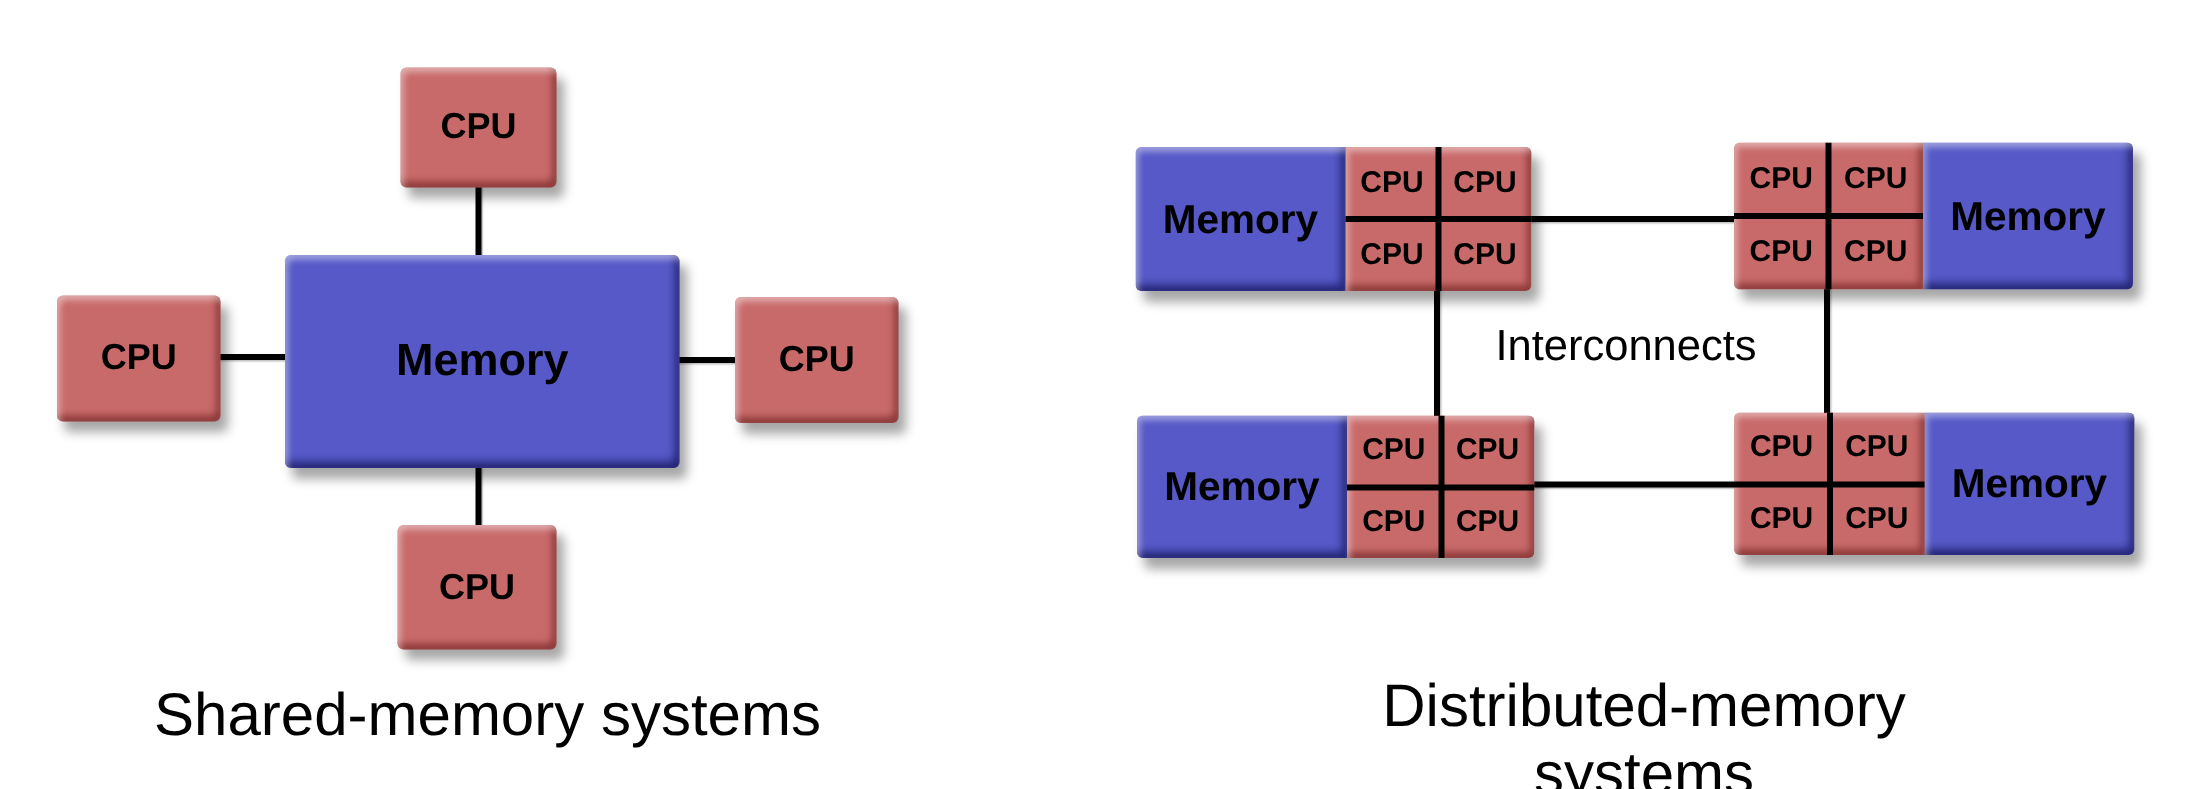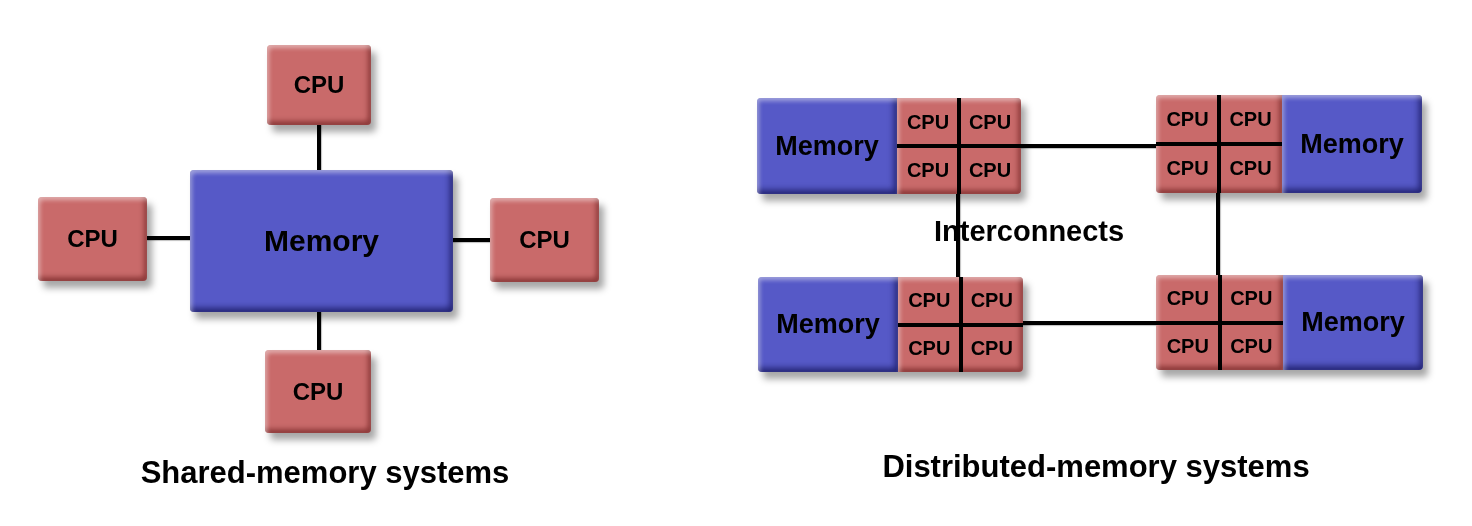--- a/index.html
+++ b/index.html
@@ -46,24 +46,24 @@
     display:grid;grid-template-columns:1fr 1fr;grid-template-rows:1fr 1fr;
   }
   .node .quad::before{
     content:'';position:absolute;left:50%;top:0;bottom:0;width:4px;margin-left:-2px;background:#000;
   }
   .node .quad::after{
     content:'';position:absolute;top:50%;left:0;right:0;height:4px;margin-top:-2px;background:#000;
   }
   .cell{display:flex;align-items:center;justify-content:center;font-weight:bold;font-size:20px;}
   .caption{
-    position:absolute;width:500px;text-align:center;font-weight:bold;font-size:31px;
+    position:absolute;width:500px;text-align:center;font-weight:normal;font-size:40px;
   }
   .mid-label{
-    position:absolute;width:300px;text-align:left;font-weight:bold;font-size:29px;
+    position:absolute;width:300px;text-align:center;font-weight:normal;font-size:29px;
   }
   .cpu-small{font-size:24px;font-weight:bold;}
   .mem-big{font-size:30px;font-weight:bold;}
 </style>
 </head>
 <body>
 
 <section>
 
   <div class="line" style="left:317px;top:122px;width:4px;height:52px;"></div>

